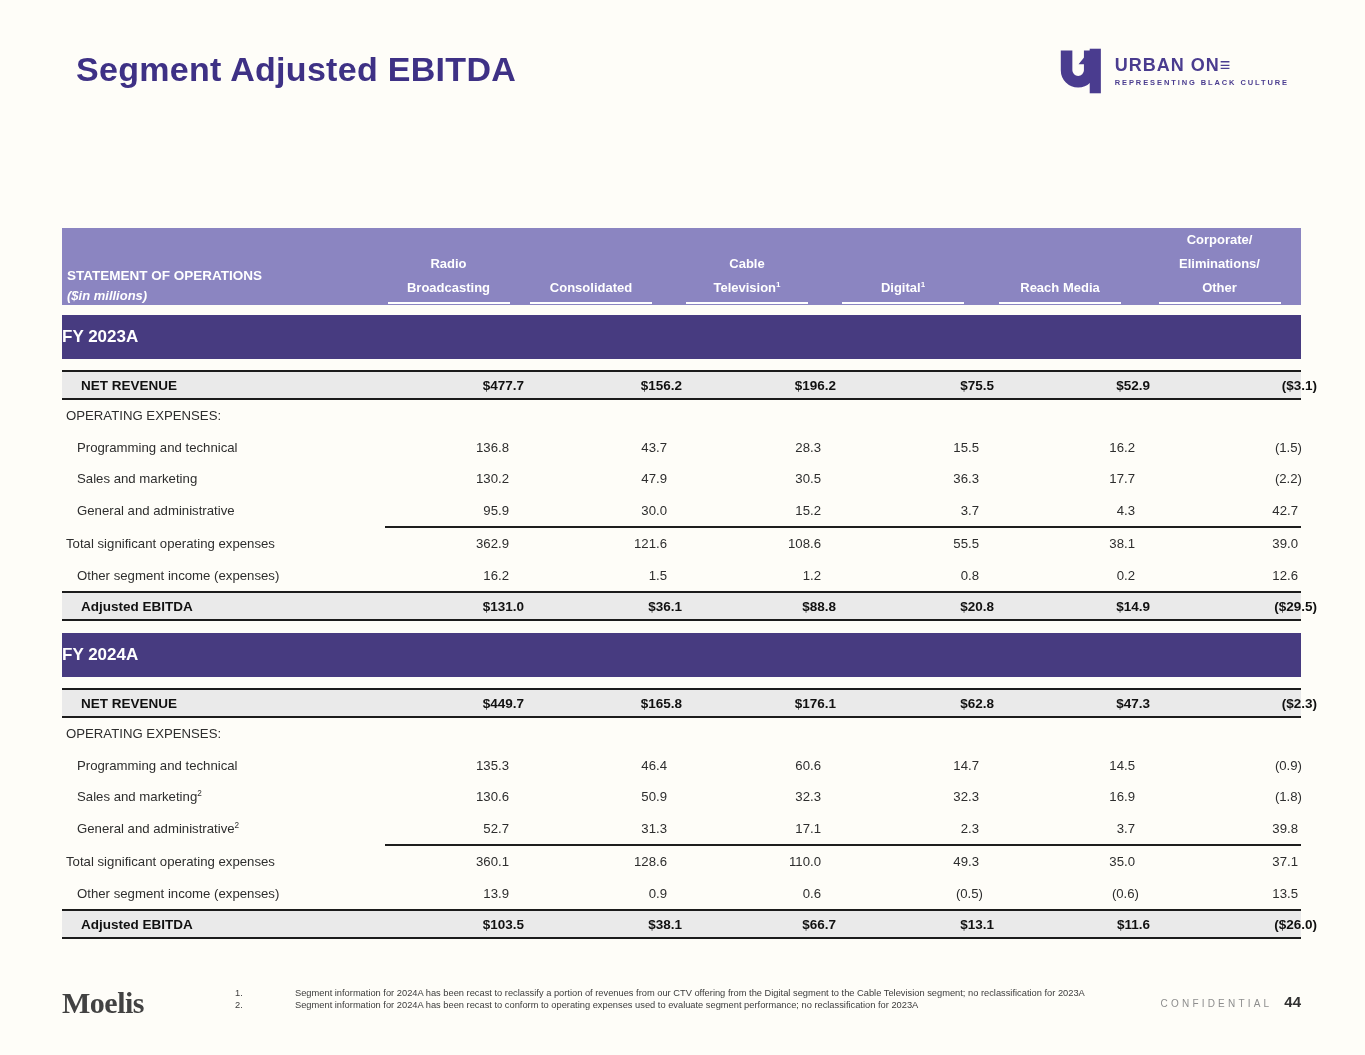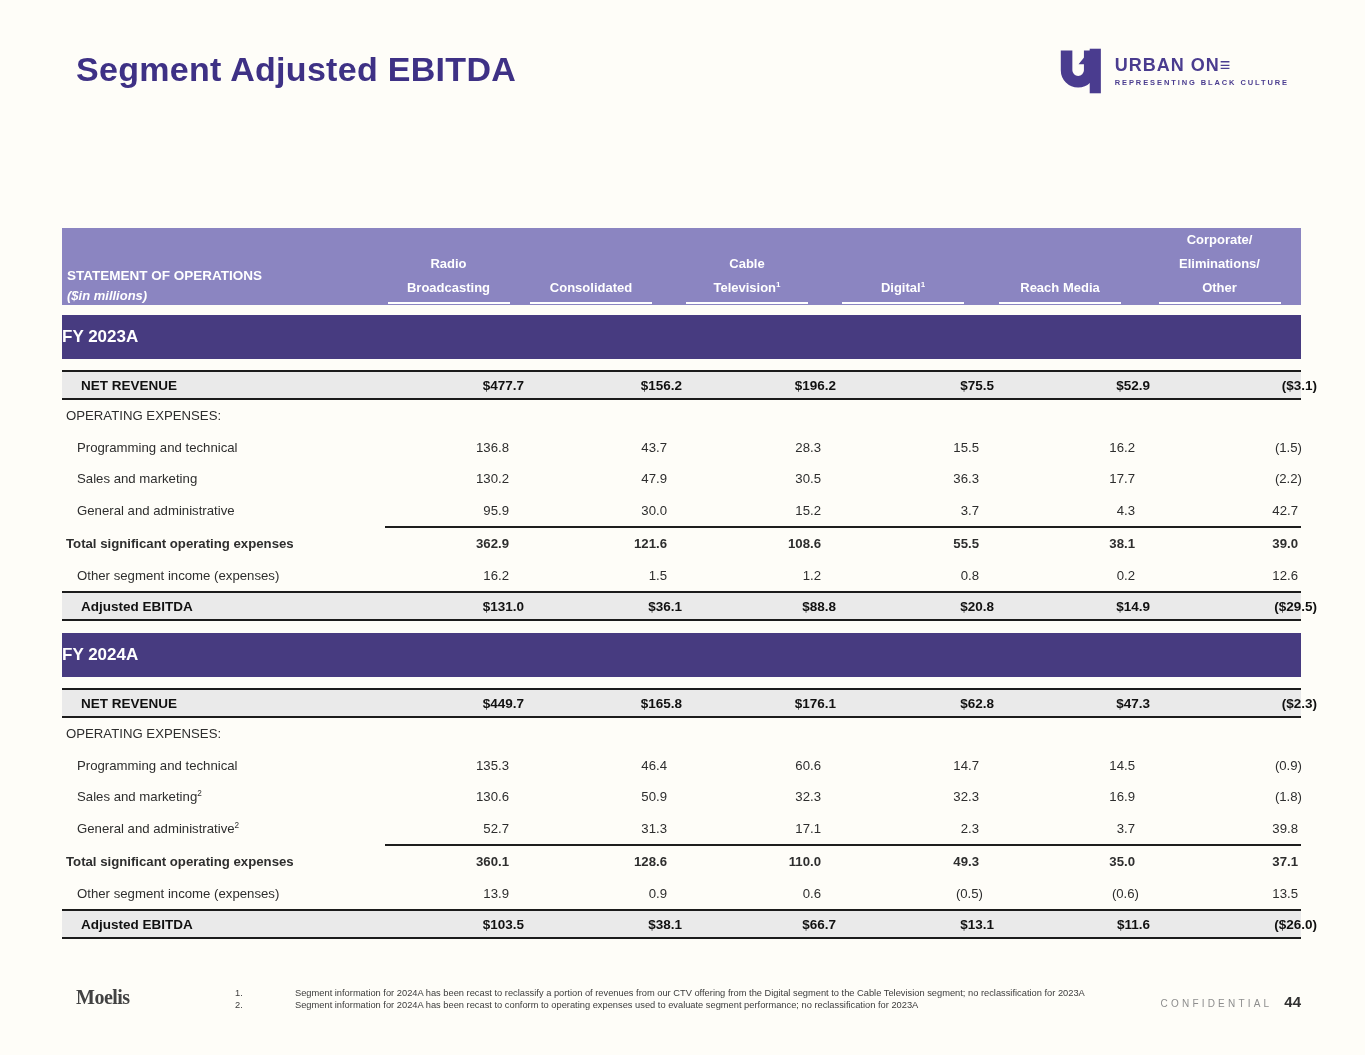--- a/index.html
+++ b/index.html
@@ -57,36 +57,36 @@
   .band + .row { margin-top:11px; }
 
   .row { align-items:center; }
   .row .lab { font-size:13.2px; padding-left:4px; color:#2e2e2e; }
   .row .val { font-size:13.2px; text-align:right; padding-right:3px; color:#2e2e2e; }
   .row .val .neg { margin-right:-4px; }
 
   .row.item   { height:31.5px; }
   .row.item .lab { padding-left:15px; }
   .row.group  { height:31.5px; }
-  .row.subtotal { height:31.5px;font-weight:bold; }
+  .row.subtotal { height:31.5px; }
 
   .row.total {
     height:30px; background:#eaeaea;
     border-top:2px solid #1c1c1c; border-bottom:2px solid #1c1c1c;padding-left:15px;
   }
   .row.total .lab { font-weight:bold; font-size:13.5px; color:#111; }
   .row.total .val { font-weight:bold; font-size:13.5px; color:#111; }
 
   .vrule { margin-left:323px; border-top:2px solid #1e1e1e; height:0; }
 
   
   .moelis {
-    position:absolute; left:76px; top:986px;
+    position:absolute; left:62px; top:986px;
     font-family:"Liberation Serif", serif; font-weight:bold;
-    font-size:20px; color:#424242; letter-spacing:-0.5px;text-align:right;
+    font-size:30px; color:#424242; letter-spacing:-0.5px;text-align:right;
   }
   .footnotes { position:absolute; left:235px; top:988px; width:880px; }
   .fn { display:flex; font-size:9.3px; color:#3c3c3c; line-height:1.28; }
   .fn-num { width:60px; flex:0 0 60px; }
   .fn-text { width:815px; }
   .footer-right {
     position:absolute; right:64px; top:993px;
     display:flex; align-items:baseline; gap:12px;
   }
   .confidential { font-size:10px; letter-spacing:3.2px; color:#8d8d8d; }

